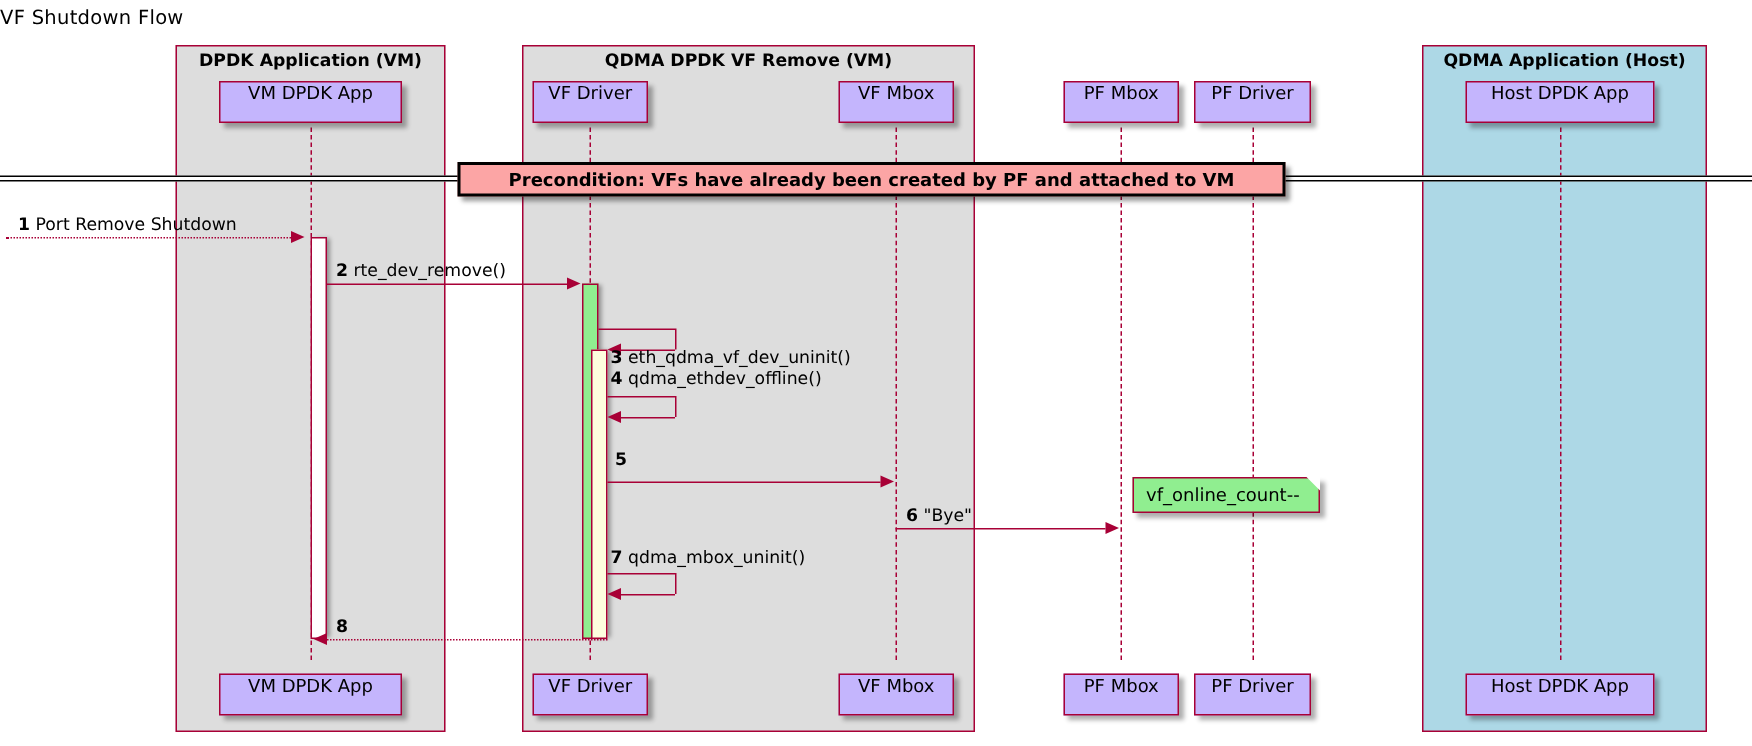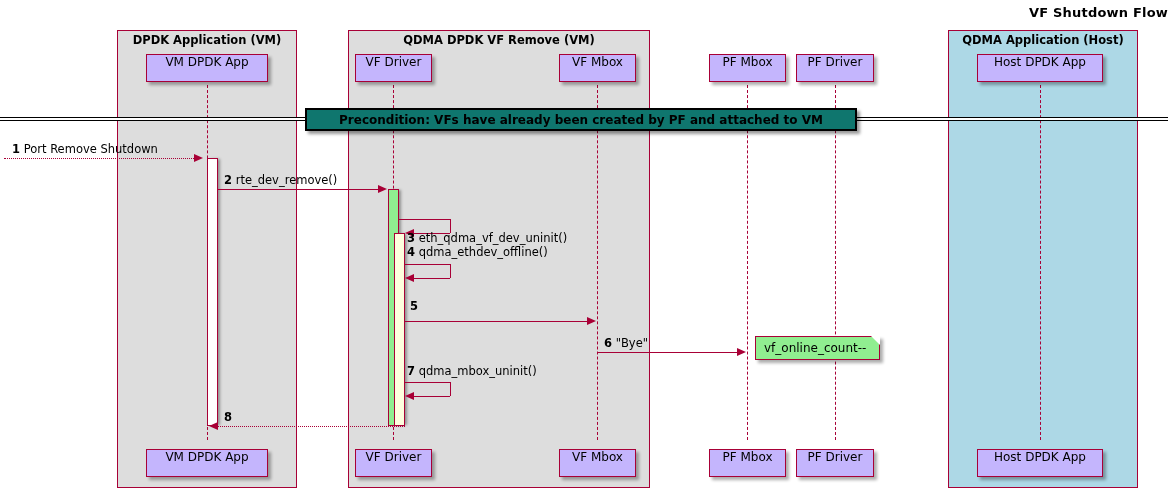--- a/index.html
+++ b/index.html
@@ -8,22 +8,22 @@
     background:#ffffff;
     font-family:"DejaVu Sans","Liberation Sans",sans-serif;
     overflow:hidden;
     position:relative;
   }
   #stage{position:absolute;left:0;top:0;width:1168px;height:497px;}
 
   
   .diagram-title{
     position:absolute;left:0;top:5px;width:1168px;
-    text-align:right;
-    font-size:13px;font-weight:bold;color:#000;
+    text-align:left;
+    font-size:13px;font-weight:normal;color:#000;
     letter-spacing:.2px;
   }
 
   
   .group-box{
     position:absolute;
     border:1px solid #A80036;
     box-sizing:border-box;
   }
   .group-vm{background:#DDDDDD;}
@@ -68,21 +68,21 @@
   
   .divider-line{
     position:absolute;height:0;
     border-top:1.5px solid #000;
     border-bottom:1.5px solid #000;
     height:4px;box-sizing:border-box;
     background:#fff;
   }
   .precondition{
     position:absolute;
-    background:#0f766e;
+    background:#fca5a5;
     border:2px solid #000;
     box-sizing:border-box;
     font-size:12px;font-weight:bold;color:#000;
     display:flex;align-items:center;justify-content:center;
     white-space:nowrap;
     box-shadow:3px 3px 3px rgba(0,0,0,.4);
     padding:0 25px;
   }
 
   
@@ -248,21 +248,21 @@
     <span class="num">5</span>
   </div>
 
   <div class="msg-line" style="left:597px;top:352px;width:140px;"></div>
   <div class="arrow-r" style="left:737px;top:347.5px;"></div>
   <div class="msg-label" style="left:604px;top:337px;">
     <span class="num">6</span>
     <span>"Bye"</span>
   </div>
 
-  <div class="note" style="left:755px;top:336px;width:125px;height:24px;text-align:center;">
+  <div class="note" style="left:755px;top:318px;width:125px;height:24px;text-align:center;">
     <span>vf_online_count--</span>
     <span class="note-fold"></span>
   </div>
 
   <div class="msg-line" style="left:405px;top:382px;width:45px;"></div>
   <div class="msg-vline" style="left:450px;top:382px;height:14px;"></div>
   <div class="msg-line" style="left:414px;top:396px;width:36px;"></div>
   <div class="arrow-l" style="left:405px;top:391.5px;"></div>
   <div class="msg-label" style="left:407px;top:365px;">
     <span class="num">7</span>

